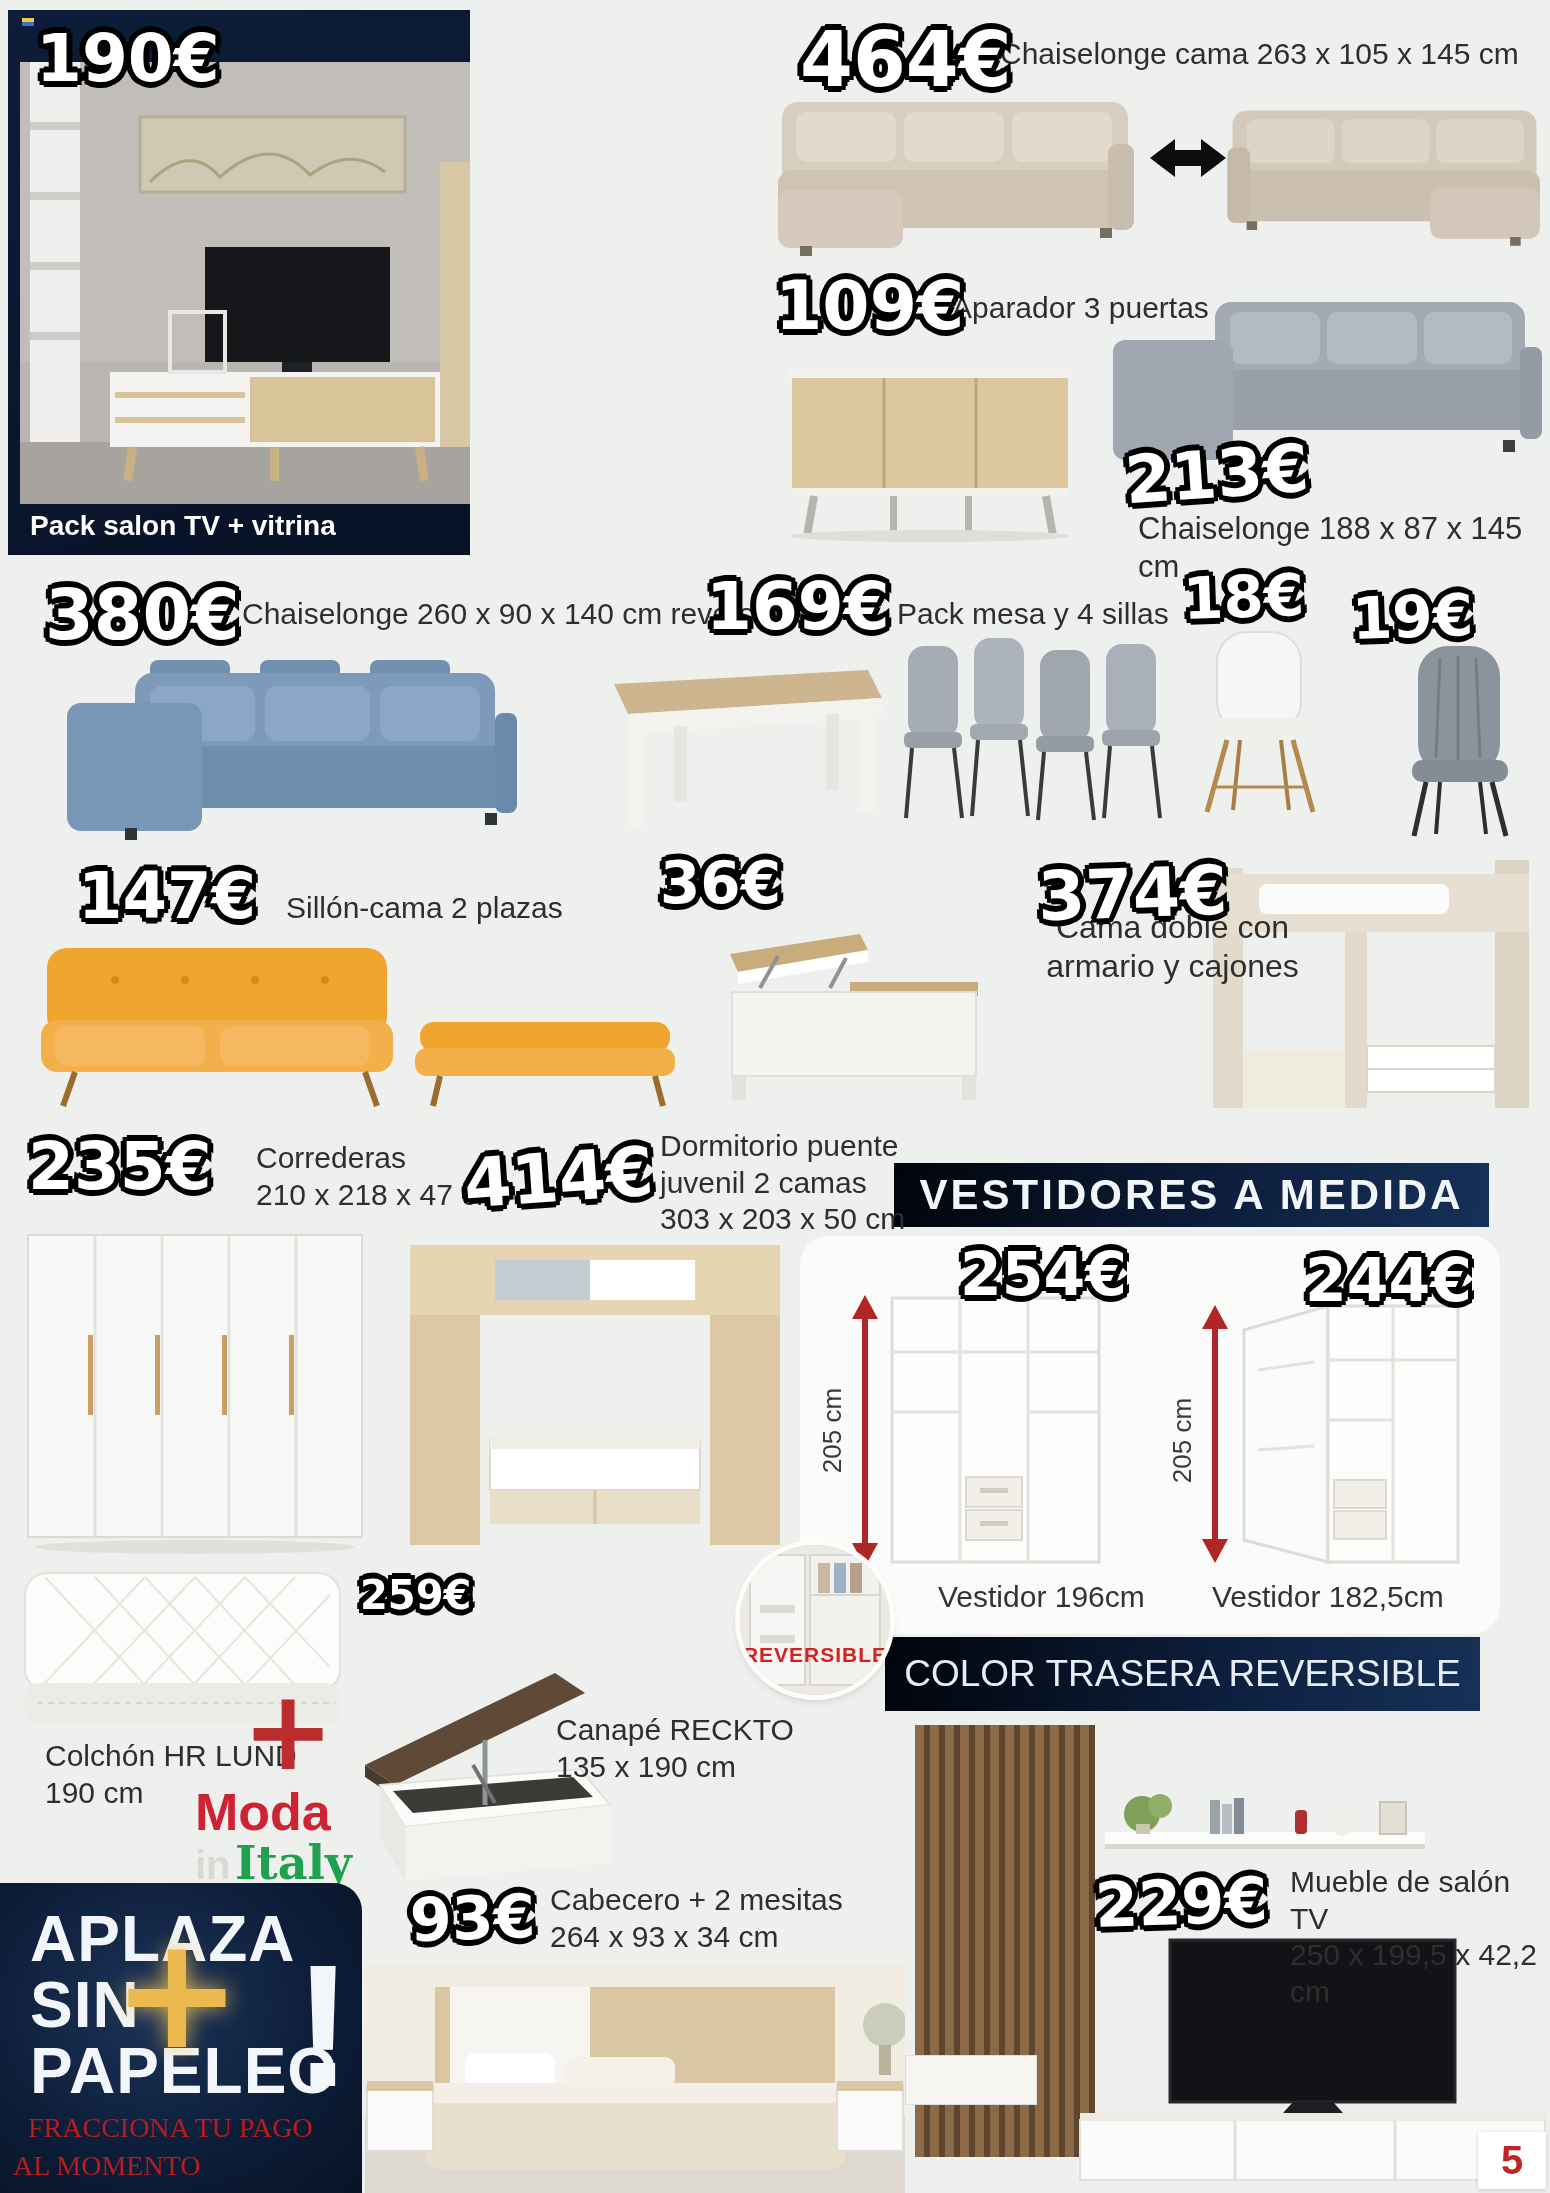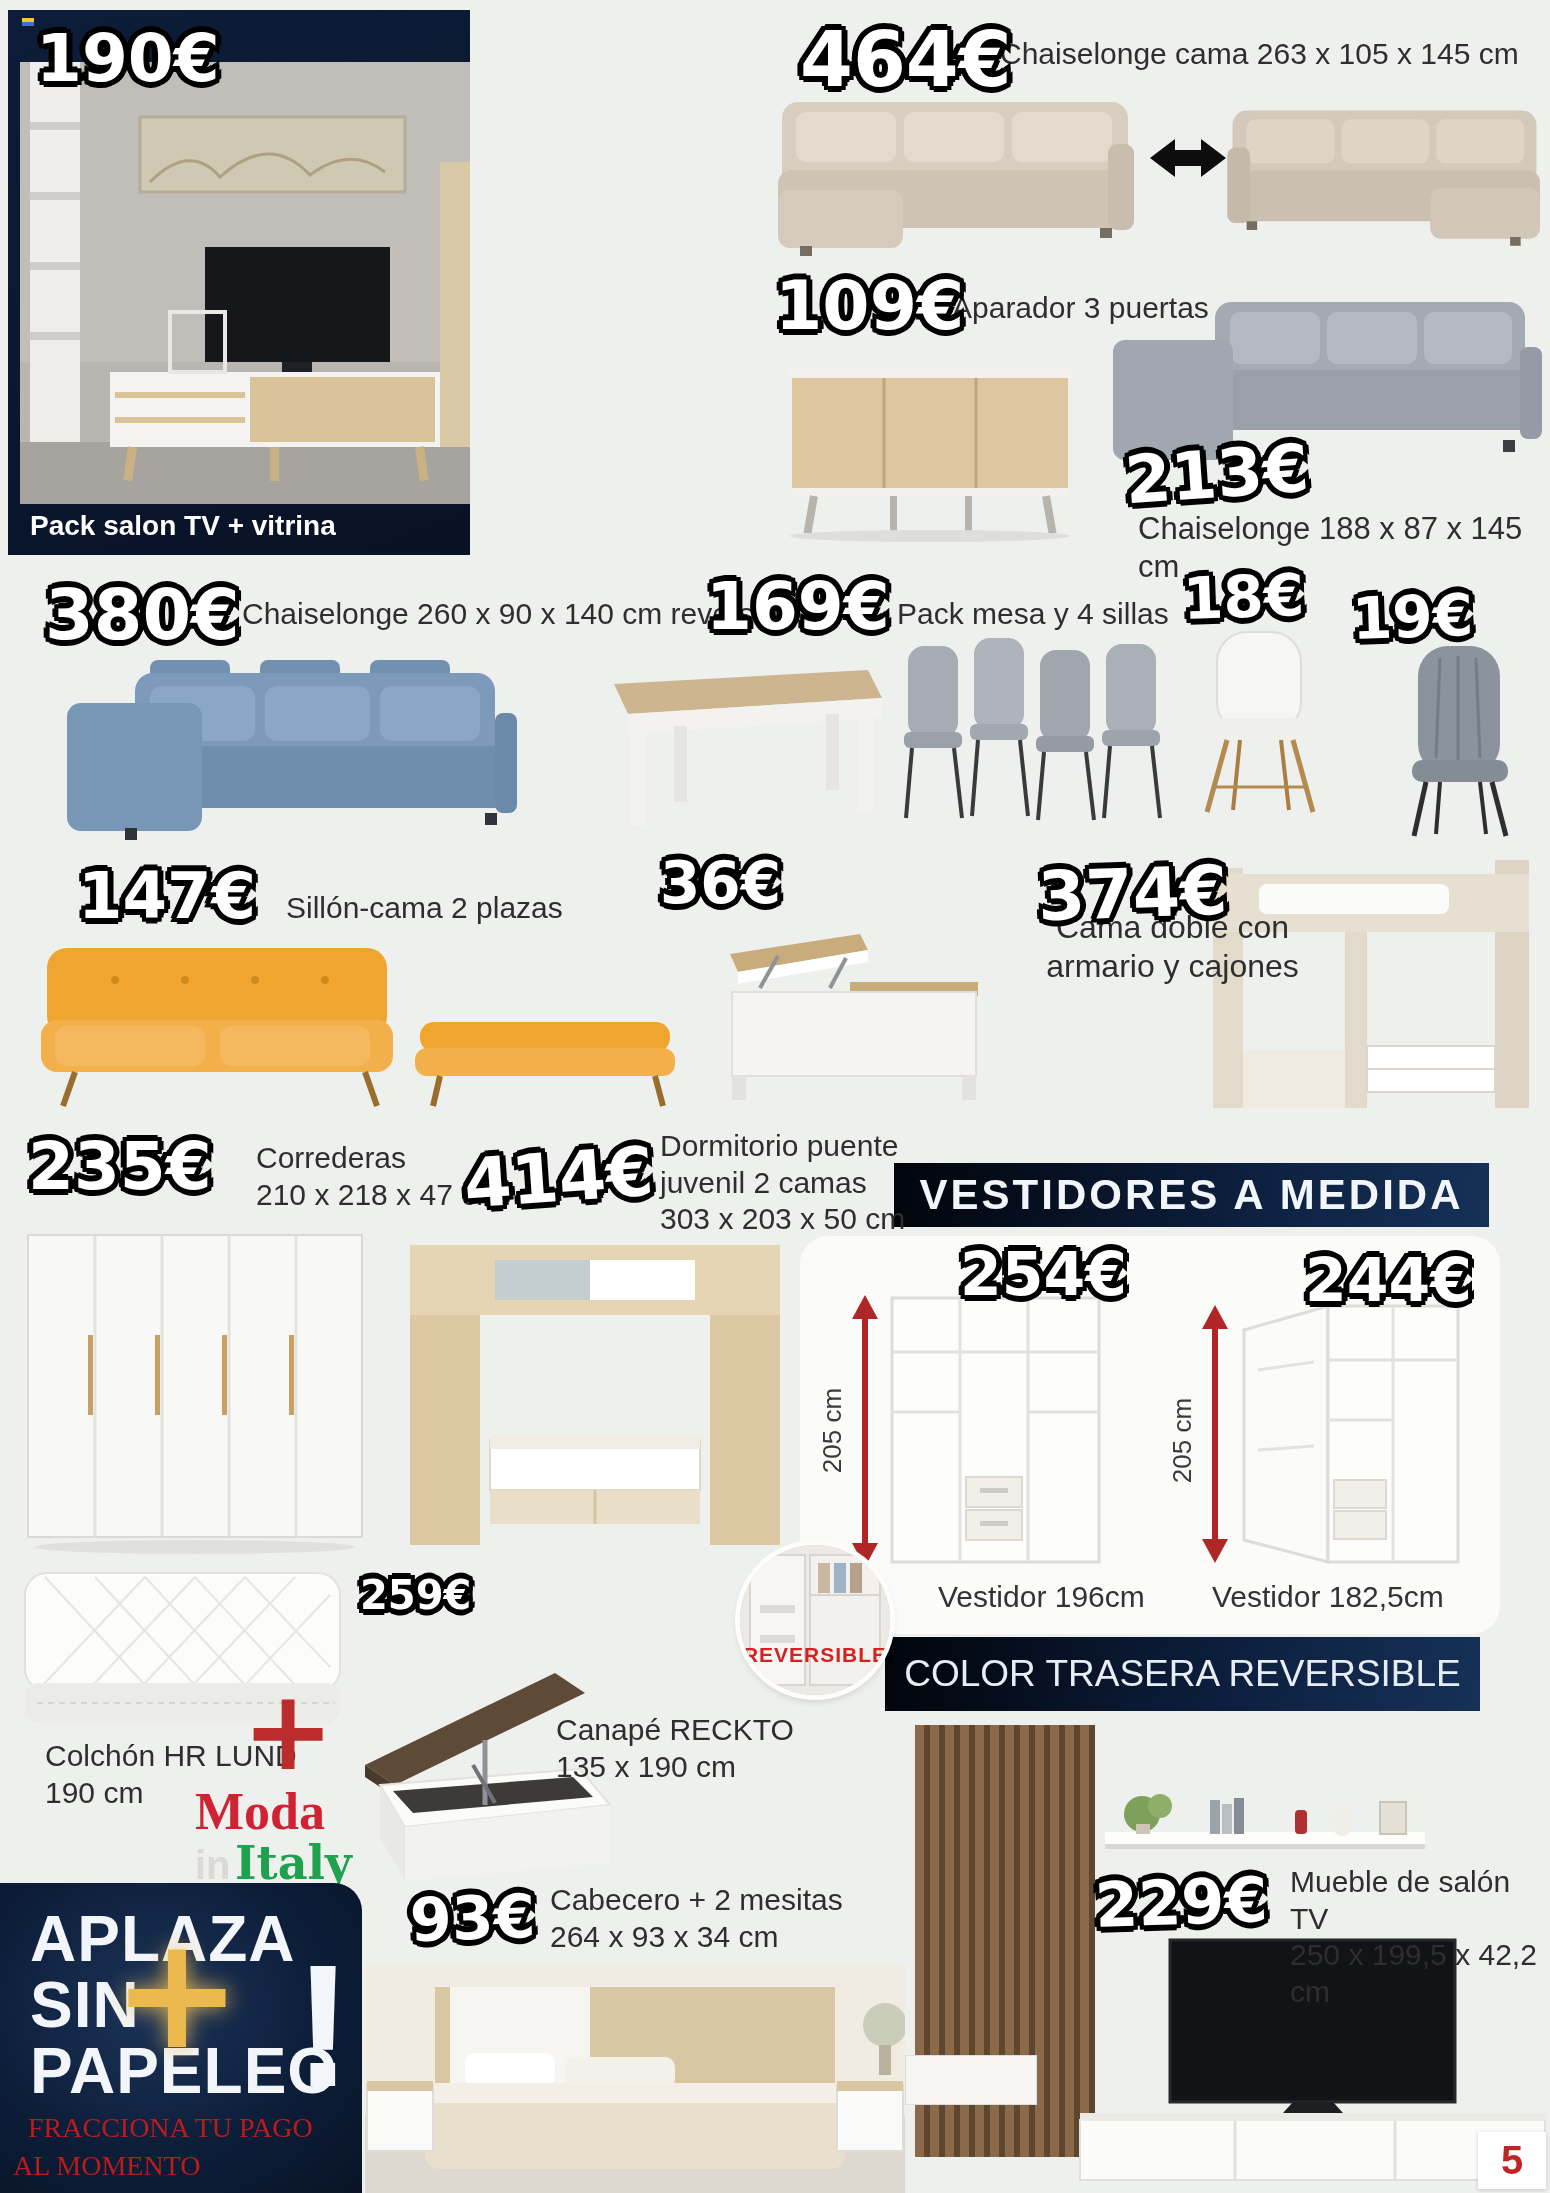--- a/index.html
+++ b/index.html
@@ -403,21 +403,21 @@
       <rect x="10" y="128" rx="14" width="315" height="40" fill="#ebebe7"></rect>
       <line x1="22" y1="148" x2="320" y2="148" stroke="#d5d5d0" stroke-width="2" stroke-dasharray="6 5"></line>
     </svg>
   </div>
   <div class="desc" style="left:45px;top:1738px;">
     <div>Colchón HR LUND</div>
     <div>190 cm</div>
   </div>
   <div class="abs" style="left:242px;top:1676px;color:#bb2c2c;font-size:110px;font-weight:bold;line-height:1;z-index:5;font-family:'DejaVu Sans',sans-serif;">+</div>
   <div class="abs" style="left:195px;top:1786px;z-index:5;line-height:1;">
-    <div style="font-family:Liberation Serif, serif;font-weight:bold;font-size:52px;color:#cf2334;">Moda</div>
+    <div style="font-family:Liberation Sans, sans-serif;font-weight:bold;font-size:52px;color:#cf2334;">Moda</div>
     <div style="margin-top:2px;">
       <span style="font-family:'Liberation Sans',sans-serif;font-weight:bold;font-size:40px;color:#d9d9d5;">in</span>
       <span style="font-family:'DejaVu Serif',serif;font-weight:bold;font-size:46px;color:#1fa14f;">Italy</span>
     </div>
   </div>
 
   <div class="price" style="left:360px;top:1575px;font-size:40px;">259€</div>
   <div class="photo" style="left:335px;top:1645px;width:300px;height:240px;">
     <svg width="300" height="240" viewBox="0 0 300 240">
       <polygon points="30,120 220,28 250,48 60,140" fill="#5f4a38"></polygon>

